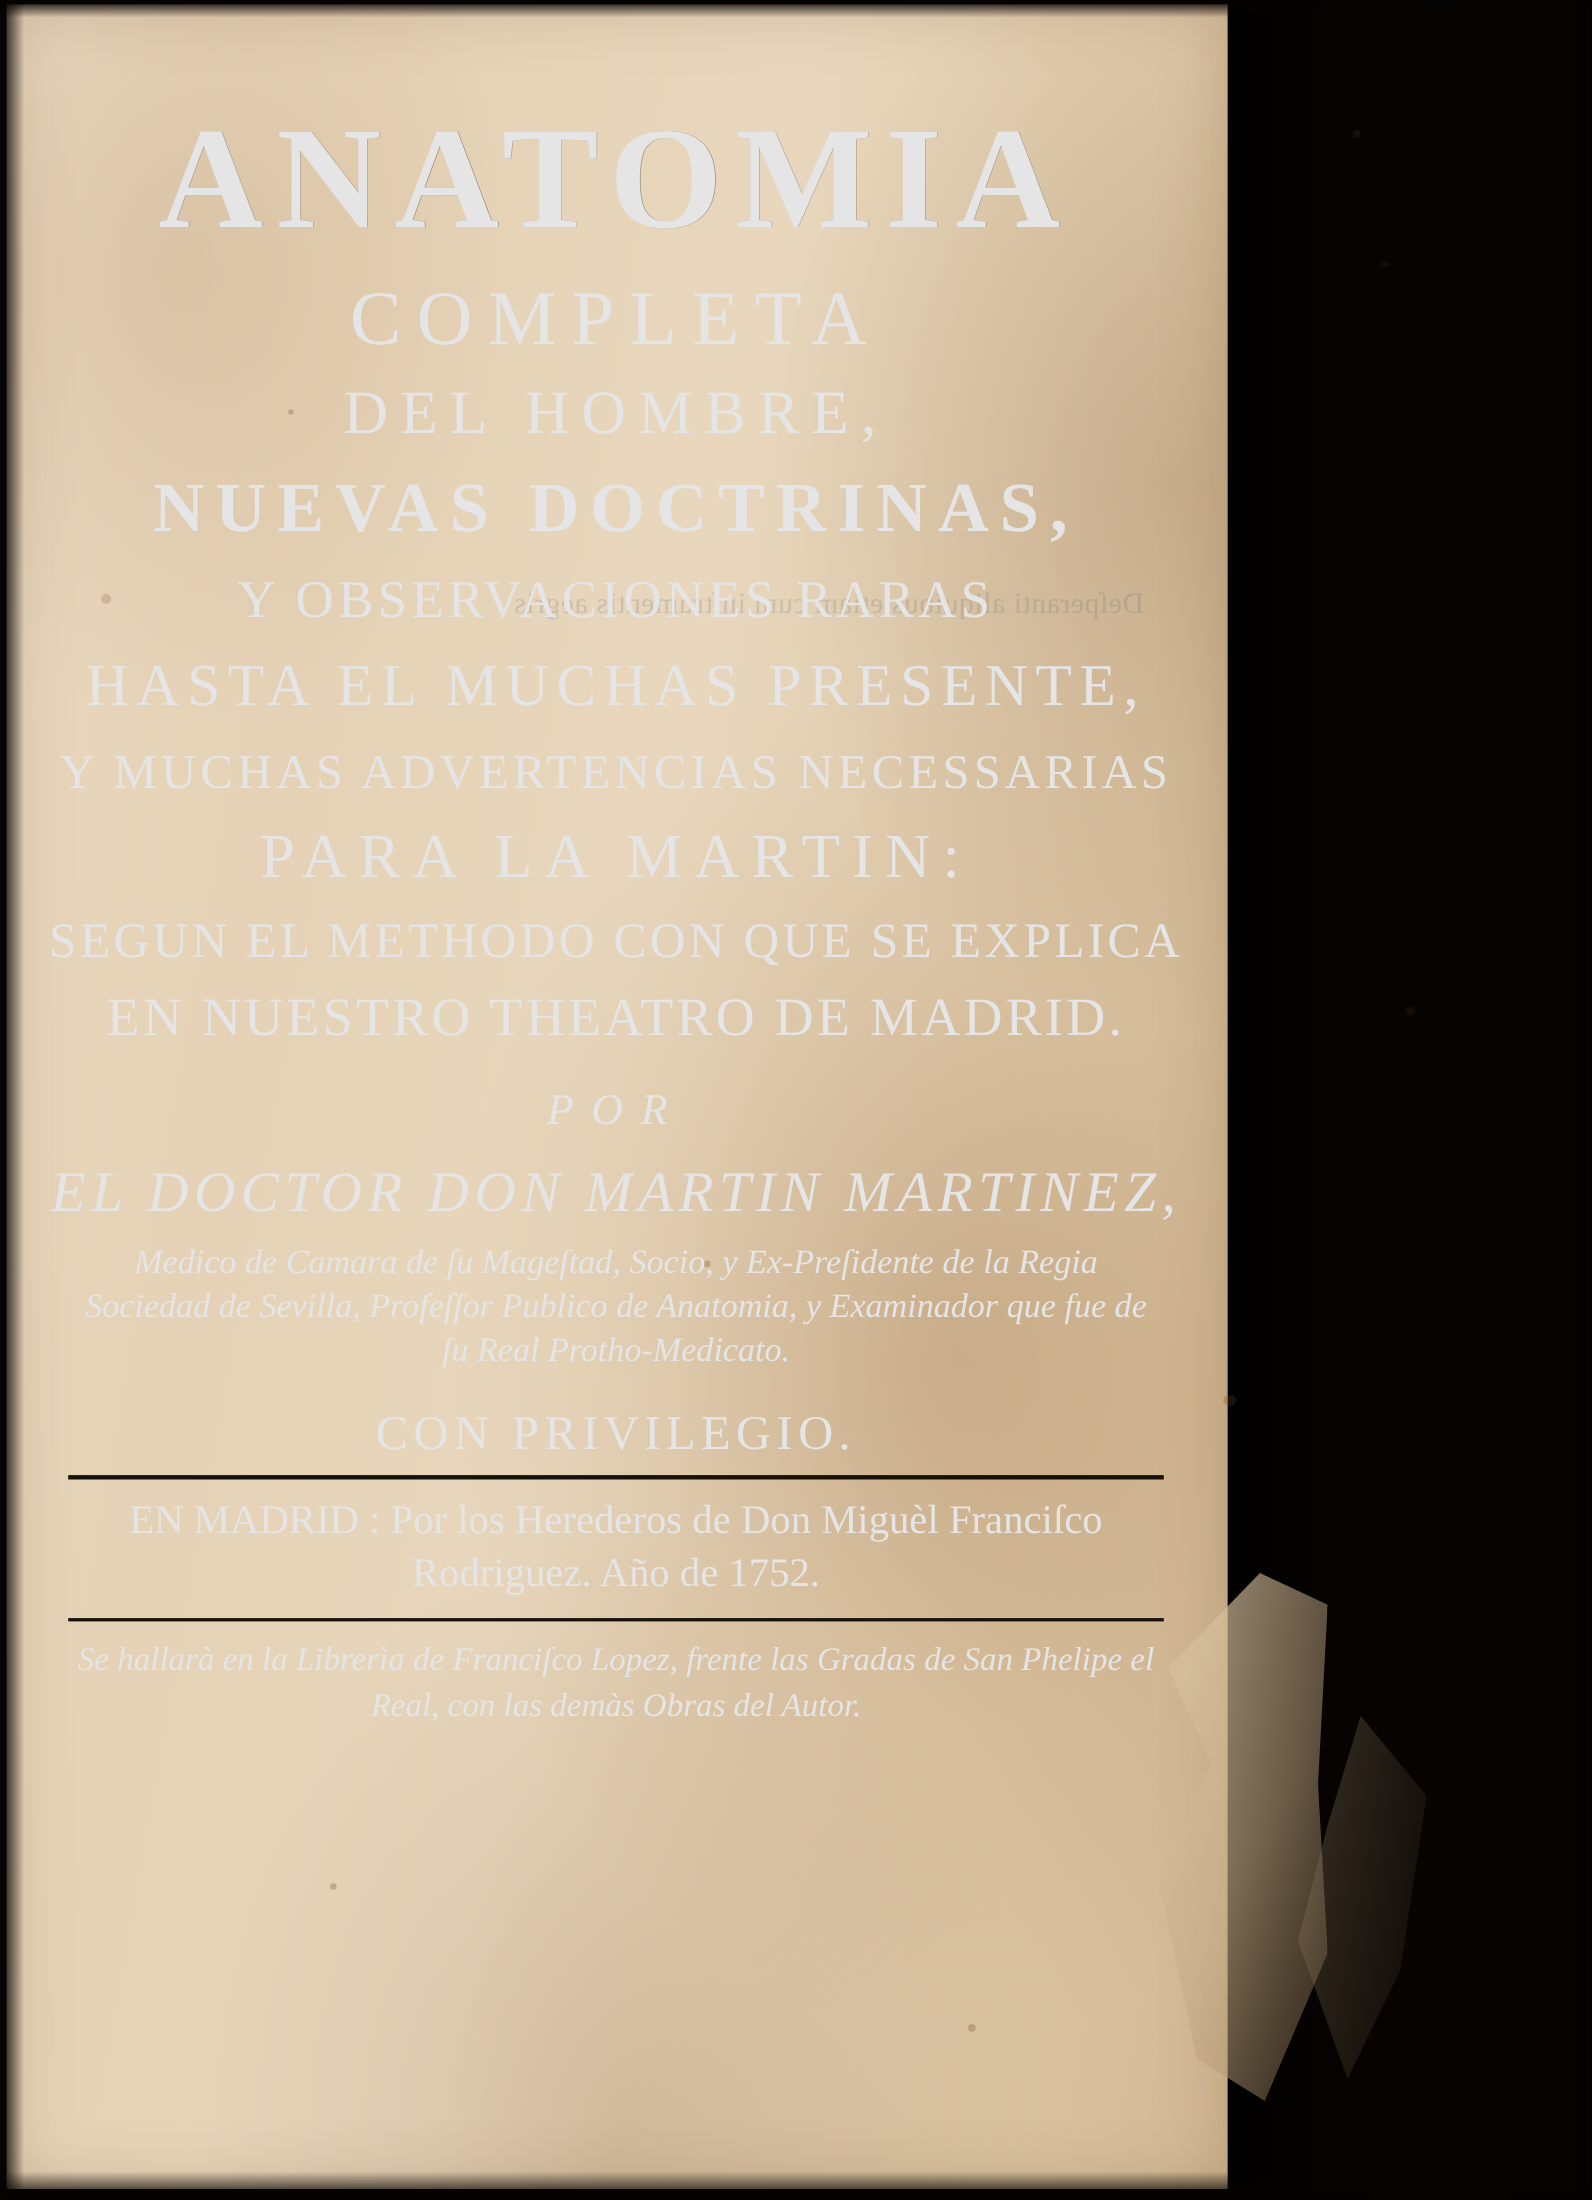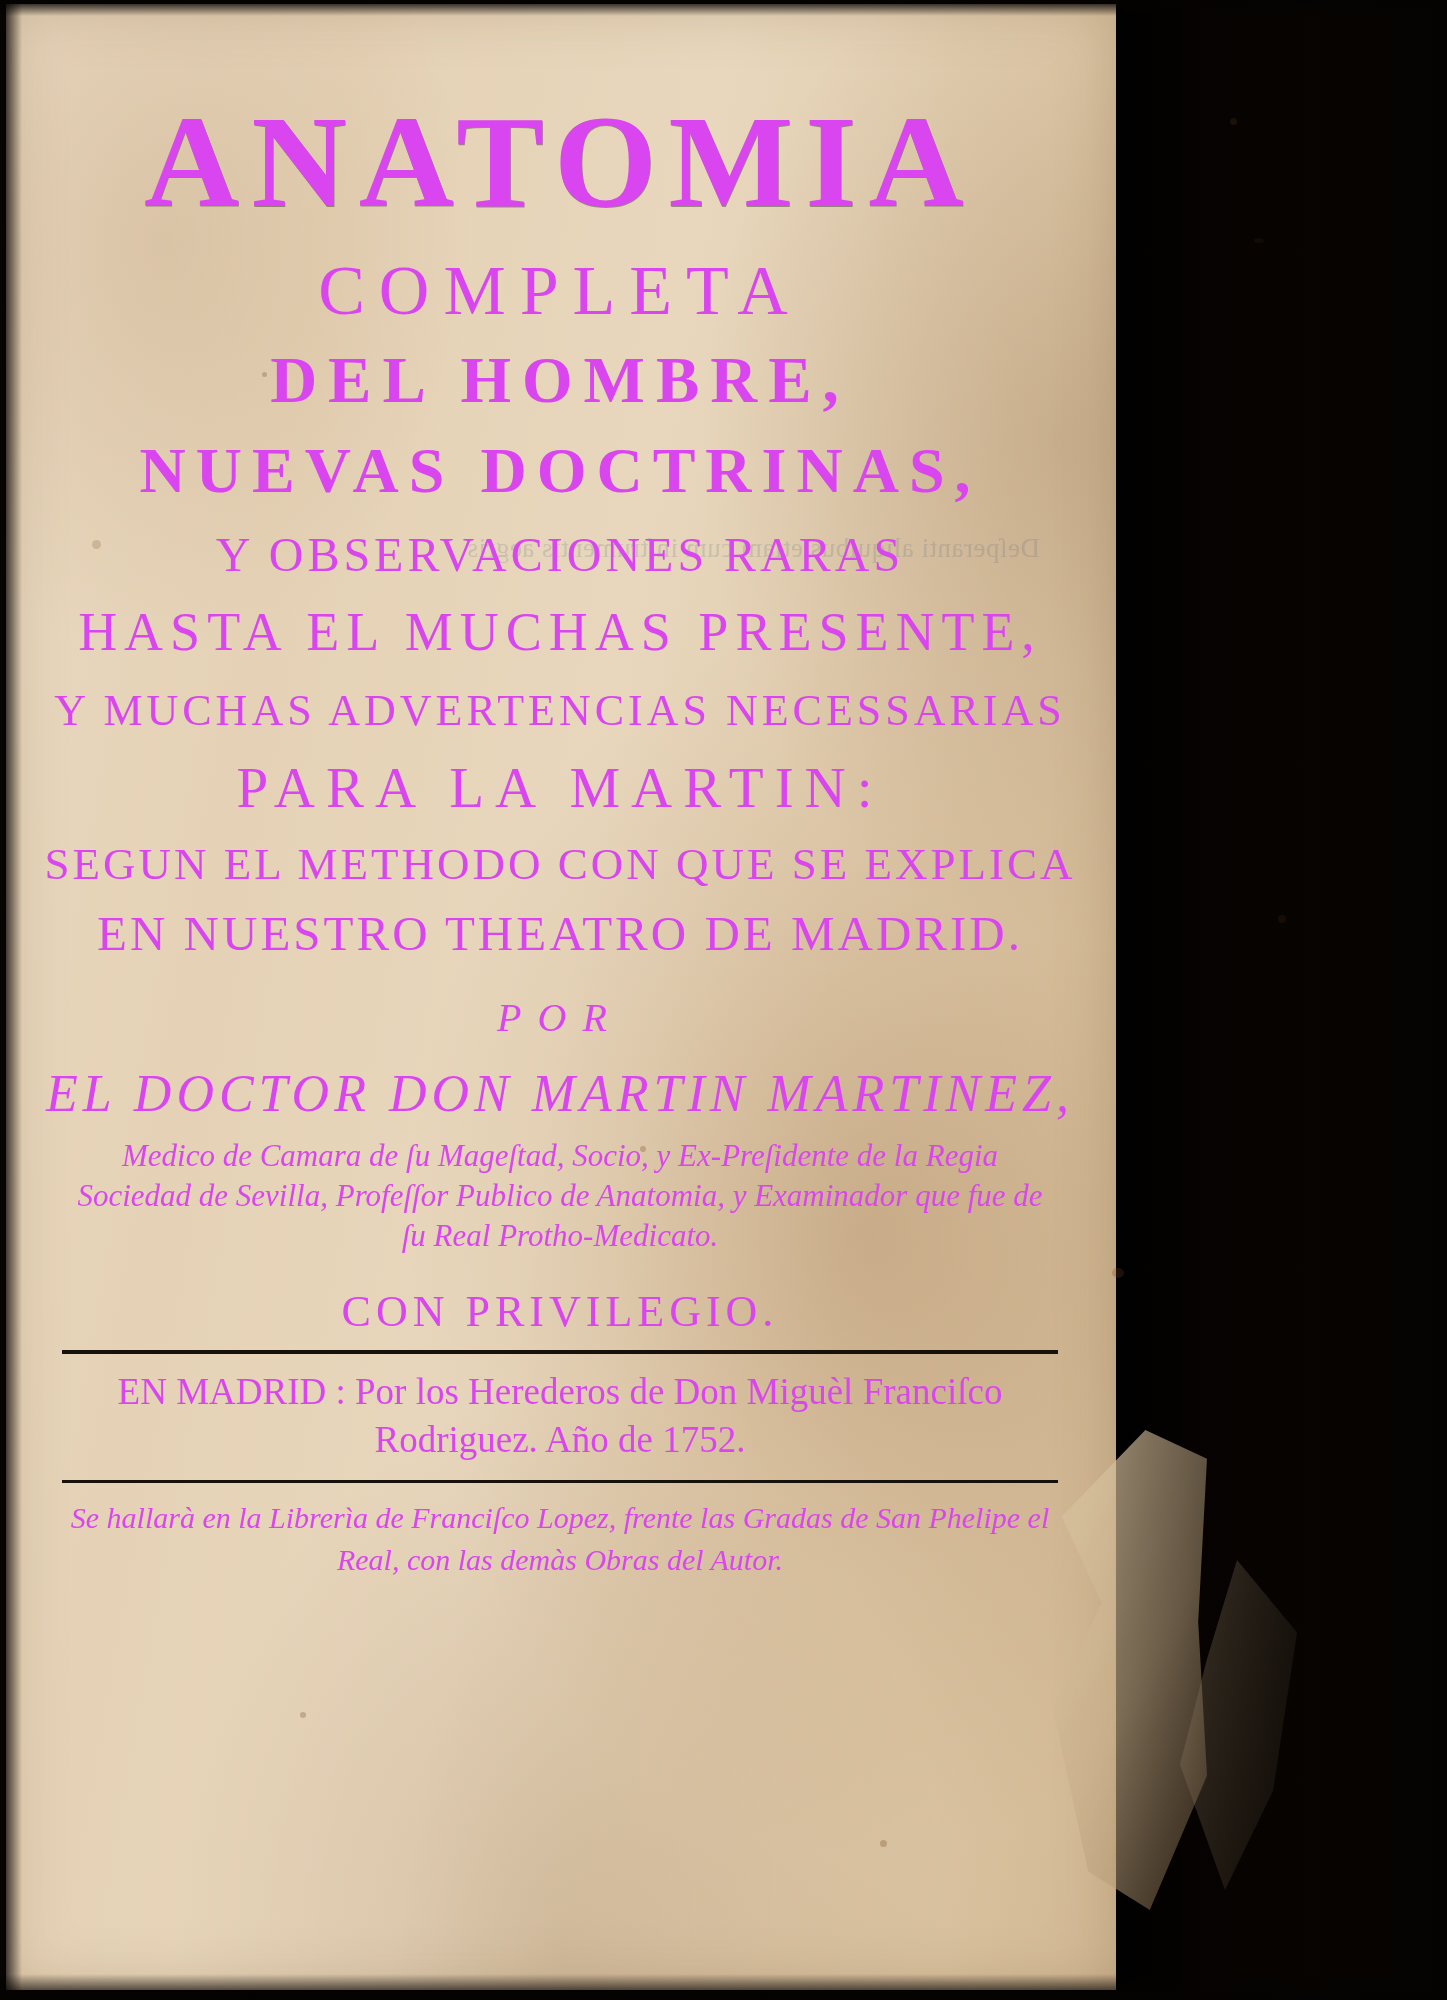--- a/index.html
+++ b/index.html
@@ -122,44 +122,44 @@
     position: absolute;
     left: 40px;
     top: 0;
     width: 1040px;
     text-align: center;
     color: #1a1410;
   }
 
   .ln {
     font-family: "Liberation Serif", serif;
-    color: #d946ef;
+    color: #e5e5e5;
     white-space: nowrap;
   }
 
   .t-anatomia {
     font-size: 132px;
     line-height: 1;
     letter-spacing: 12px;
     font-weight: 700;
     margin-top: 96px;
     text-shadow: 0.5px 0.5px 0 rgba(0,0,0,0.35);
   }
   .t-completa {
     font-size: 70px;
     line-height: 1;
     letter-spacing: 14px;
     font-weight: 400;
     margin-top: 28px;
   }
   .t-delhombre {
-    font-size: 65px;
+    font-size: 56px;
     line-height: 1;
     letter-spacing: 11px;
-    font-weight: 700;
+    font-weight: 400;
     margin-top: 22px;
   }
   .t-contodos {
     font-size: 48px;
     line-height: 1;
     letter-spacing: 4px;
     margin-top: 30px;
   }
   .t-nuevas {
     font-size: 64px;

